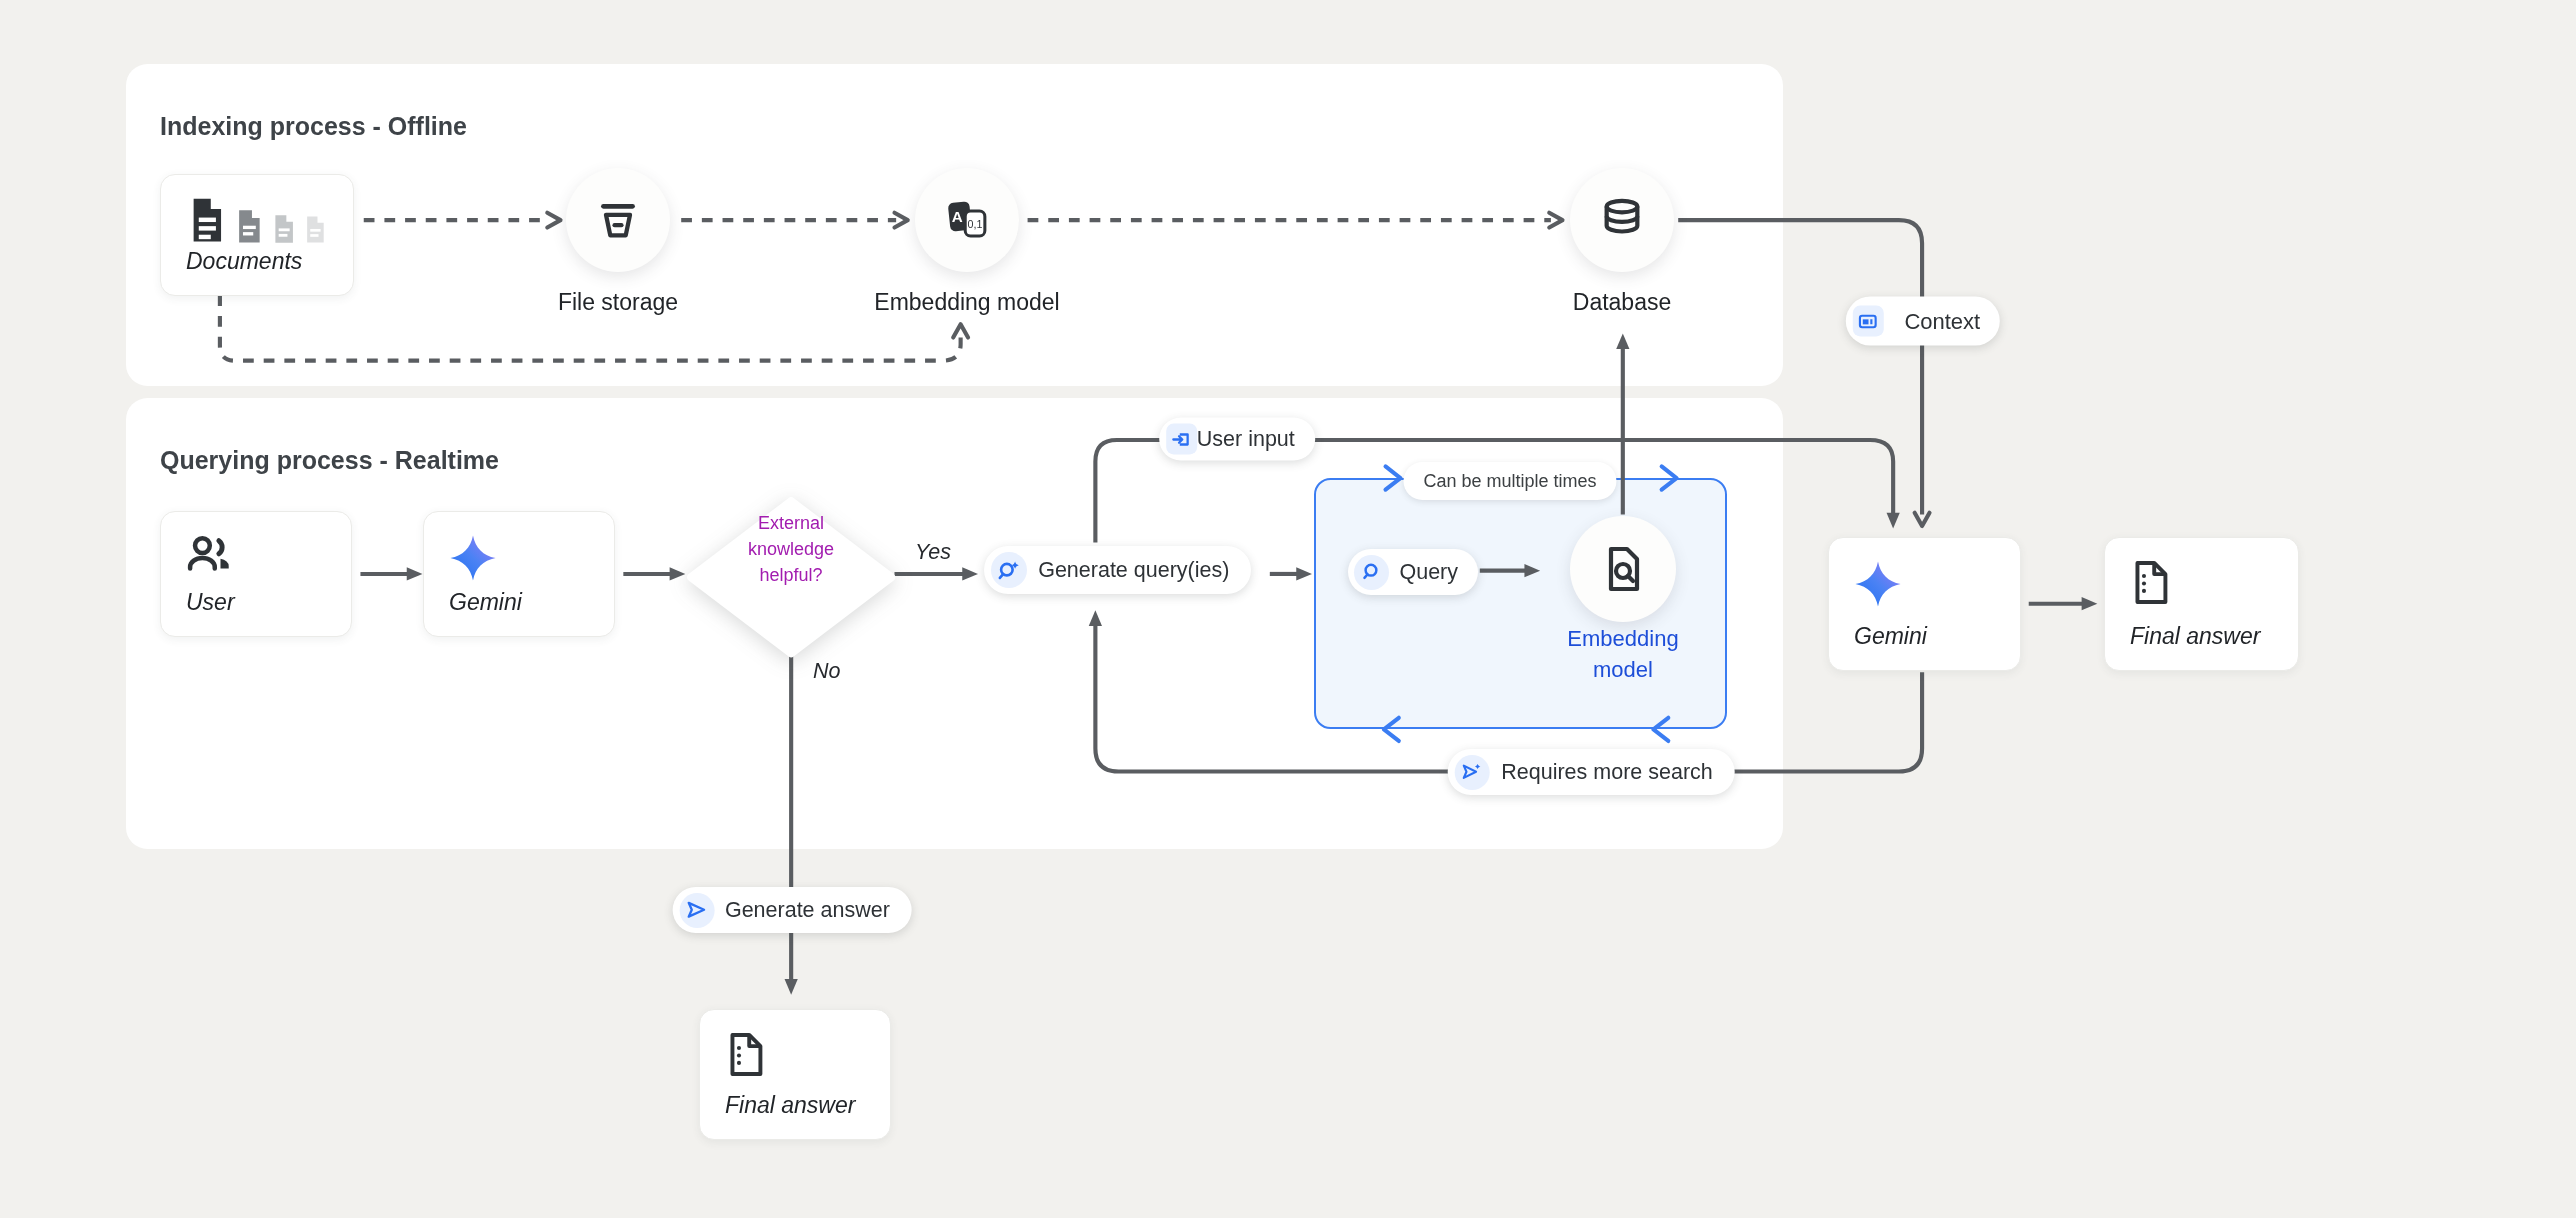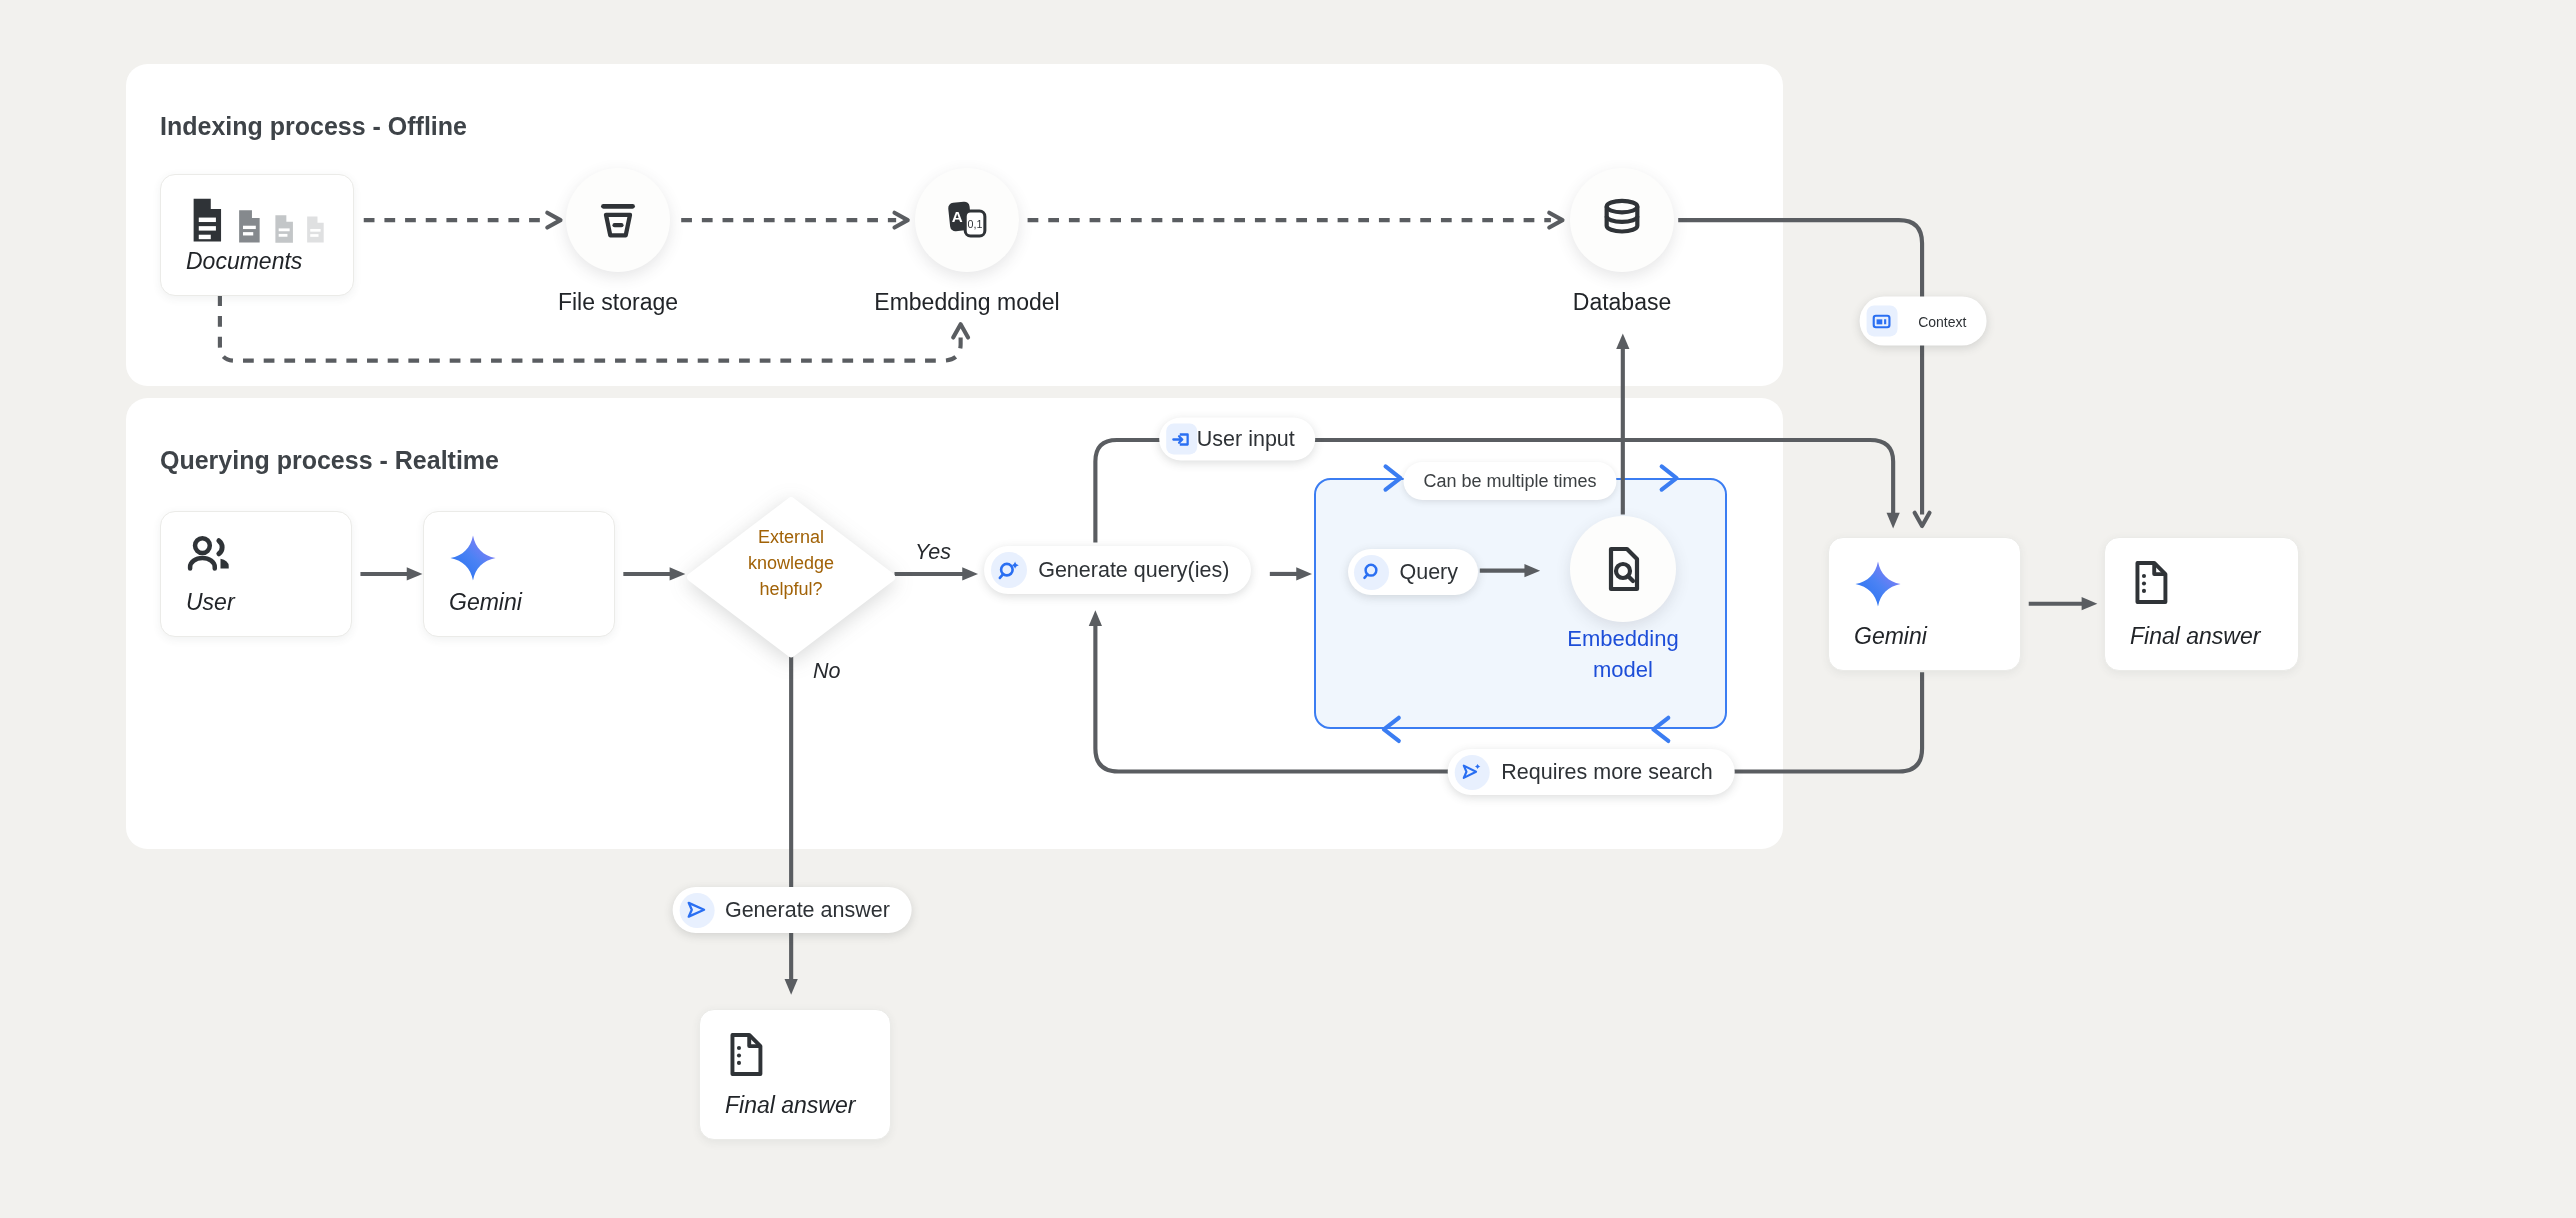--- a/index.html
+++ b/index.html
@@ -19,22 +19,22 @@
   .circle{background:#fdfdfc;border-radius:50%;box-shadow:0 5px 15px rgba(60,64,67,.13);
           display:flex;align-items:center;justify-content:center;}
   .clabel{position:absolute;z-index:4;font-size:23px;color:#212428;white-space:nowrap;transform:translateX(-50%);text-align:center;}
   .pill{position:absolute;z-index:4;background:#fff;border-radius:826px;box-shadow:0 2.5px 10px rgba(60,64,67,.18);
         display:flex;align-items:center;white-space:nowrap;color:#2e3236;}
   .pill .chip{background:#e8f0fe;display:flex;align-items:center;justify-content:center;flex:0 0 auto;}
   .pill.centered{transform:translate(-50%,-50%);}
   .bluebox{position:absolute;z-index:2;left:1314px;top:478px;width:413px;height:251px;background:#f0f6fd;
            border:2.5px solid #3b7df2;border-radius:16.5px;box-sizing:border-box;}
   .edge-label{position:absolute;z-index:4;font-size:21.5px;color:#26292d;white-space:nowrap;font-style:italic;}
-  .dtext{position:absolute;z-index:4;left:791px;top:563px;transform:translate(-50%,-50%);
-         text-align:center;font-size:18px;line-height:26px;color:#a16207;}
+  .dtext{position:absolute;z-index:4;left:791px;top:549px;transform:translate(-50%,-50%);
+         text-align:center;font-size:18px;line-height:26px;color:#a21caf;}
   .embed2-label{position:absolute;z-index:4;left:1623px;top:623px;transform:translateX(-50%);
                 text-align:center;font-size:22px;line-height:31px;color:#1d4ed8;white-space:nowrap;}
   .note-pill{position:absolute;z-index:4;background:#fff;border-radius:826px;box-shadow:0 1.7px 6.6px rgba(60,64,67,.14);
              font-size:18px;color:#3c4043;display:flex;align-items:center;padding:0 20px;height:38px;
              transform:translate(-50%,-50%);white-space:nowrap;}
 </style>
 </head>
 <body>
 
 <div class="stage">
@@ -208,21 +208,21 @@
   <div class="pill centered" style="left:1237px;top:439px;height:43px;padding:0 20px 0 6.6px;gap:0;font-size:21.5px;">
     <span class="chip" style="width:31px;height:31px;border-radius:7.4px;">
       <svg width="20" height="20" viewBox="0 0 28 28">
           <path d="M12,7 H23 V21 H12" fill="none" stroke="#2a6ff2" stroke-width="3.2" stroke-linejoin="round"></path>
           <path d="M3,14 H15 M11,9.5 L15.5,14 L11,18.5" fill="none" stroke="#2a6ff2" stroke-width="3.2" stroke-linecap="round" stroke-linejoin="round"></path>
         </svg>
     </span>
     <span>User input</span>
   </div>
 
-  <div class="pill centered" style="left:1923px;top:321px;height:49px;padding:0 20px 0 6.6px;gap:21px;font-size:14px;">
+  <div class="pill centered" style="left:1923px;top:321px;height:49px;padding:0 20px 0 6.6px;gap:21px;font-size:22px;">
     <span class="chip" style="width:31px;height:31px;border-radius:7.4px;">
       <svg width="20" height="20" viewBox="0 0 28 28">
           <rect x="3" y="6" width="22" height="16" rx="3" fill="none" stroke="#2a6ff2" stroke-width="3"></rect>
           <rect x="7" y="11" width="8" height="7" fill="#2a6ff2"></rect>
           <path d="M19,11 V18" stroke="#2a6ff2" stroke-width="3"></path>
         </svg>
     </span>
     <span>Context</span>
   </div>
 

